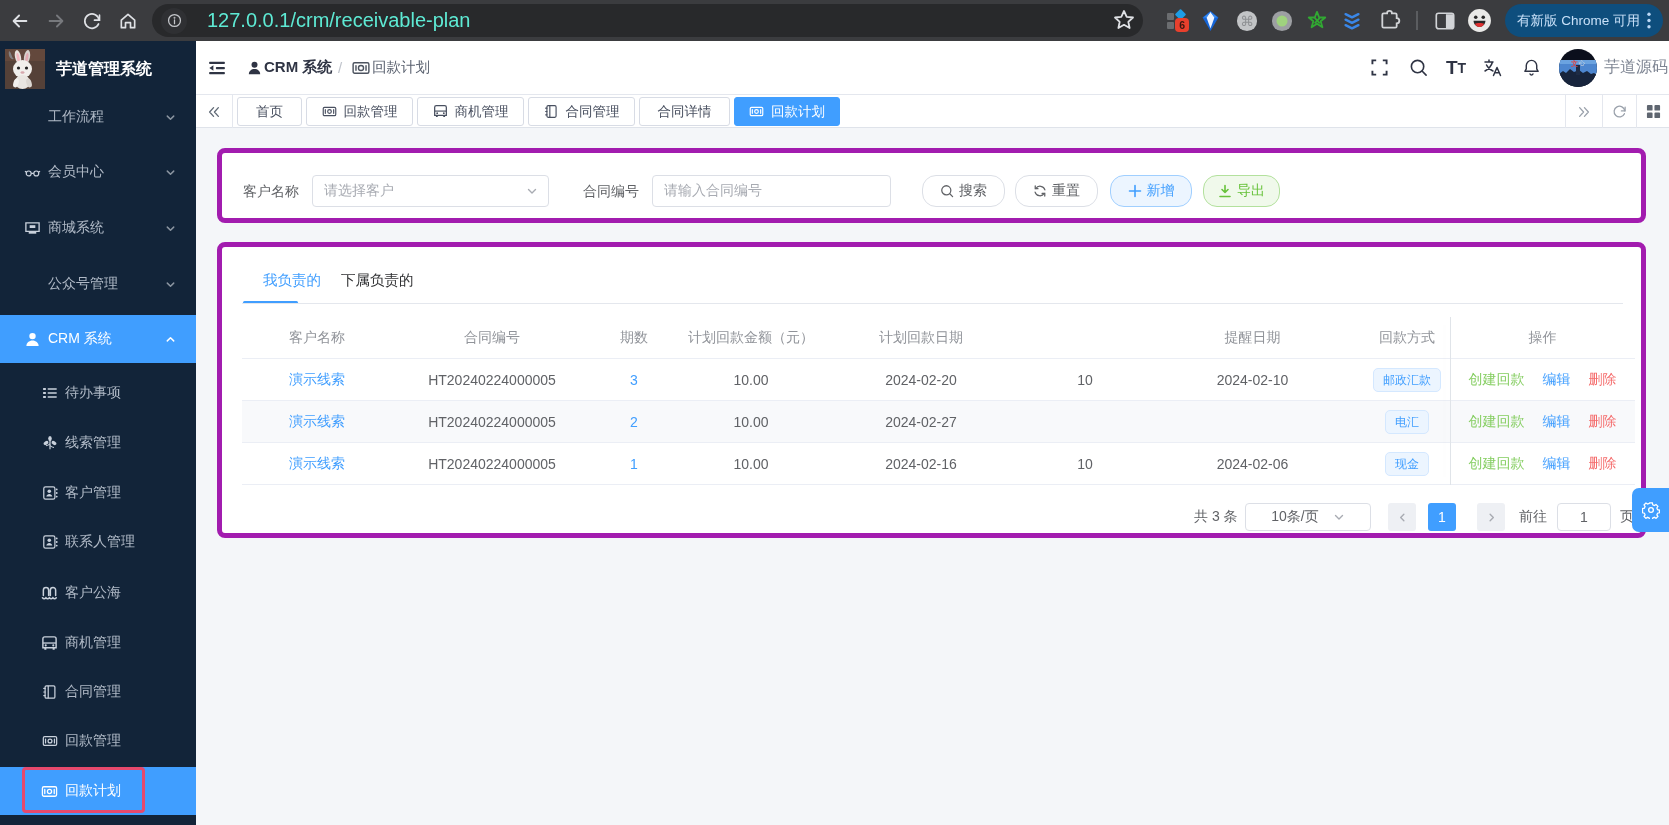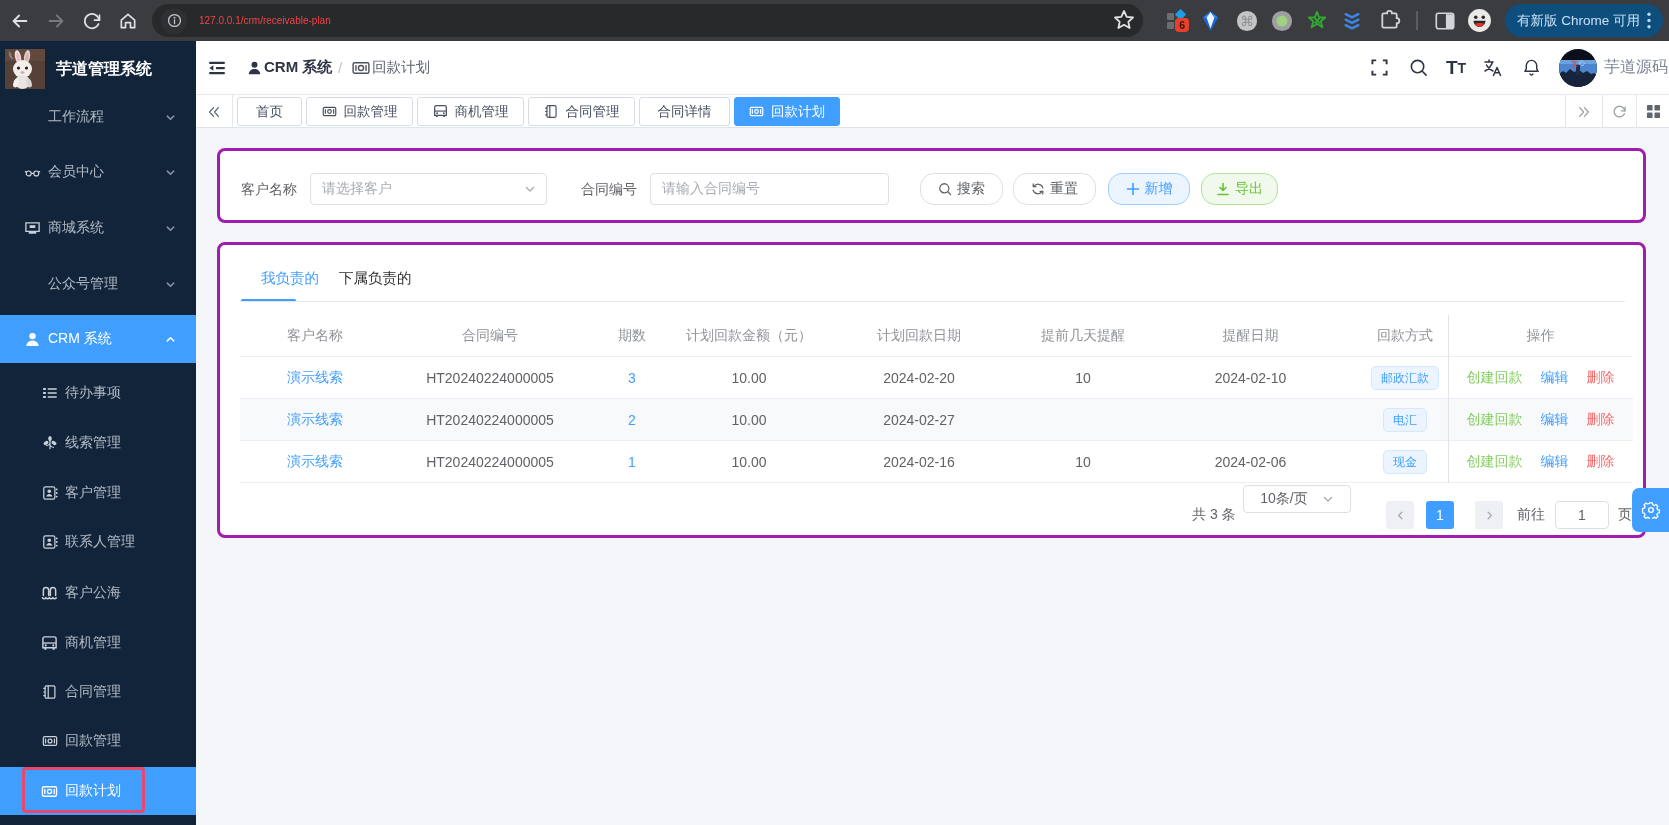--- a/index.html
+++ b/index.html
@@ -4,21 +4,21 @@
 <title>回款计划</title>
 <style>
 *{margin:0;padding:0;box-sizing:border-box;}
 html,body{width:1669px;height:825px;overflow:hidden;}
 body{font-family:"Liberation Sans",sans-serif;font-size:14px;color:#606266;background:#fff;position:relative;}
 
 .chrome{position:absolute;left:0;top:0;width:1669px;height:41px;background:#3b3c3f;z-index:20;}
 .navic{position:absolute;top:0;height:41px;display:flex;align-items:center;}
 .urlpill{position:absolute;left:152px;top:4px;width:991px;height:33px;border-radius:17px;background:#28292b;display:flex;align-items:center;}
 .urlinfo{width:26px;height:26px;border-radius:50%;background:#2f3033;margin-left:9px;display:flex;align-items:center;justify-content:center;}
-.urltext{color:#ef4444;font-size:10px;margin-left:12px;}
+.urltext{color:#5eead4;font-size:20px;margin-left:20px;}
 .star{position:absolute;left:1112px;top:8px;}
 .chip{position:absolute;left:1505px;top:4px;width:158px;height:33px;border-radius:17px;background:#0e4e7d;color:#c8e0f8;font-size:13.5px;display:flex;align-items:center;justify-content:center;}
 .chip .dots{margin-left:7px;display:flex;}
 
 .sidebar{position:absolute;left:0;top:41px;width:196px;height:784px;background:#122439;color:#c9d1dc;font-size:14px;z-index:10;}
 .logoimg{position:absolute;left:5px;top:8px;width:40px;height:40px;}
 .logotxt{position:absolute;left:56px;top:18px;color:#fff;font-size:16px;font-weight:bold;}
 .mitem{position:absolute;left:0;width:196px;height:40px;display:flex;align-items:center;color:#c9d1dcdd;}
 .mitem .mic{width:17px;height:17px;margin-left:24px;display:flex;align-items:center;justify-content:center;flex:none;}
 .mitem .mtx{margin-left:7px;}
@@ -33,21 +33,21 @@
 .avatar{position:absolute;left:1363px;top:8px;width:38px;height:38px;border-radius:50%;overflow:hidden;}
 .uname{position:absolute;left:1408px;top:0;height:53px;display:flex;align-items:center;color:#7d8492;font-size:16px;}
 
 .tabbar{position:absolute;left:196px;top:94px;width:1473px;height:34px;background:#fff;border-top:1px solid #e4e7ee;border-bottom:1px solid #dfe3ea;z-index:5;}
 .tbl{position:absolute;left:0;top:0;width:37px;height:33px;border-right:1px solid #e4e7ee;display:flex;align-items:center;justify-content:center;color:#606a76;}
 .ttab{position:absolute;top:2px;height:29px;border:1px solid #d8dce5;border-radius:3px;background:#fff;color:#495060;font-size:13.5px;display:flex;align-items:center;justify-content:center;gap:7px;}
 .ttab.act{background:#409eff;border-color:#409eff;color:#fff;}
 .tbr{position:absolute;top:0;height:33px;display:flex;align-items:center;justify-content:center;color:#9aa1ab;border-left:1px solid #e4e7ee;}
 
 .content{position:absolute;left:196px;top:128px;width:1473px;height:697px;background:#f4f6f9;}
-.card{position:absolute;background:#fff;border-radius:8px;border:3px solid #a21caf;}
+.card{position:absolute;background:#fff;border-radius:8px;border:5px solid #a21caf;}
 .searchcard{left:21px;top:20px;width:1429px;height:75px;}
 .tablecard{left:21px;top:114px;width:1429px;height:296px;}
 .flabel{position:absolute;color:#606266;font-size:14px;line-height:32px;height:32px;top:22px;}
 .fctrl{position:absolute;top:22px;height:32px;border:1px solid #dcdfe6;border-radius:4px;background:#fff;display:flex;align-items:center;color:#a8abb2;font-size:14px;}
 .btn{position:absolute;top:22px;height:32px;border:1px solid #dcdfe6;border-radius:14px;background:#fff;color:#606266;font-size:14px;display:flex;align-items:center;justify-content:center;gap:5px;}
 .btn.blue{background:#ecf5ff;border-color:#a0cfff;color:#409eff;}
 .btn.green{background:#f0f9eb;border-color:#b3e19d;color:#67c23a;}
 .vtab{position:absolute;top:24px;font-size:14.5px;color:#303133;}
 .vtab.act{color:#409eff;margin-left:20px;}
 .vtabline{position:absolute;left:20px;right:18px;top:56px;height:1px;background:#e4e7ed;}
@@ -512,21 +512,20 @@
     <div class="vtab" style="left:119px;">下属负责的</div>
     <div class="vtabbar"></div>
     <div class="vtabline"></div>
 
     <div class="trow bb" style="top:70px;">
       <div class="tc thc" style="left:0;width:150px;">客户名称</div>
       <div class="tc thc" style="left:150px;width:200px;">合同编号</div>
       <div class="tc thc" style="left:350px;width:84px;">期数</div>
       <div class="tc thc" style="left:434px;width:150px;">计划回款金额（元）</div>
       <div class="tc thc" style="left:584px;width:190px;">计划回款日期</div>
-      <div class="tc thc" style="left:774px;width:138px;">提前几天提醒</div>
       <div class="tc thc" style="left:912px;width:197px;">提醒日期</div>
       <div class="tc thc" style="left:1109px;width:112px;">回款方式</div>
       <div class="tc thc" style="left:1208px;width:185px;">操作</div>
     </div>
     <div class="trow bb" style="top:112px;">
       <div class="tc link" style="left:0;width:150px;">演示线索</div>
       <div class="tc" style="left:150px;width:200px;">HT20240224000005</div>
       <div class="tc link" style="left:350px;width:84px;">3</div>
       <div class="tc" style="left:434px;width:150px;">10.00</div>
       <div class="tc" style="left:584px;width:190px;">2024-02-20</div>
@@ -569,21 +568,21 @@
         </div>
       <div class="ops">
           <span class="grn">创建回款</span>
           <span class="link">编辑</span>
           <span class="red">删除</span>
         </div>
     </div>
     <div class="fixline"></div>
 
     <div class="pag" style="left:960px;top:256px;margin-left:12px;">共 3 条</div>
-    <div class="psel" style="left:1023px;top:240px;width:108px;">
+    <div class="psel" style="left:1023px;top:256px;width:126px;">
         <span>10条/页</span>
       <svg style="margin-left:14px;" width="12" height="12" viewBox="0 0 12 12" fill="none" stroke="#a8abb2" stroke-width="1.4" stroke-linecap="round" stroke-linejoin="round">
           <path d="M2.5 4.5L6 8l3.5-3.5"></path>
         </svg>
       </div>
     <div class="pbox" style="position:absolute;left:1166px;top:256px;width:28px;">
         <svg width="11" height="11" viewBox="0 0 12 12" fill="none" stroke="#a8abb2" stroke-width="1.5" stroke-linecap="round" stroke-linejoin="round">
           <path d="M7.5 2.5L4 6l3.5 3.5"></path>
         </svg>
       </div>

